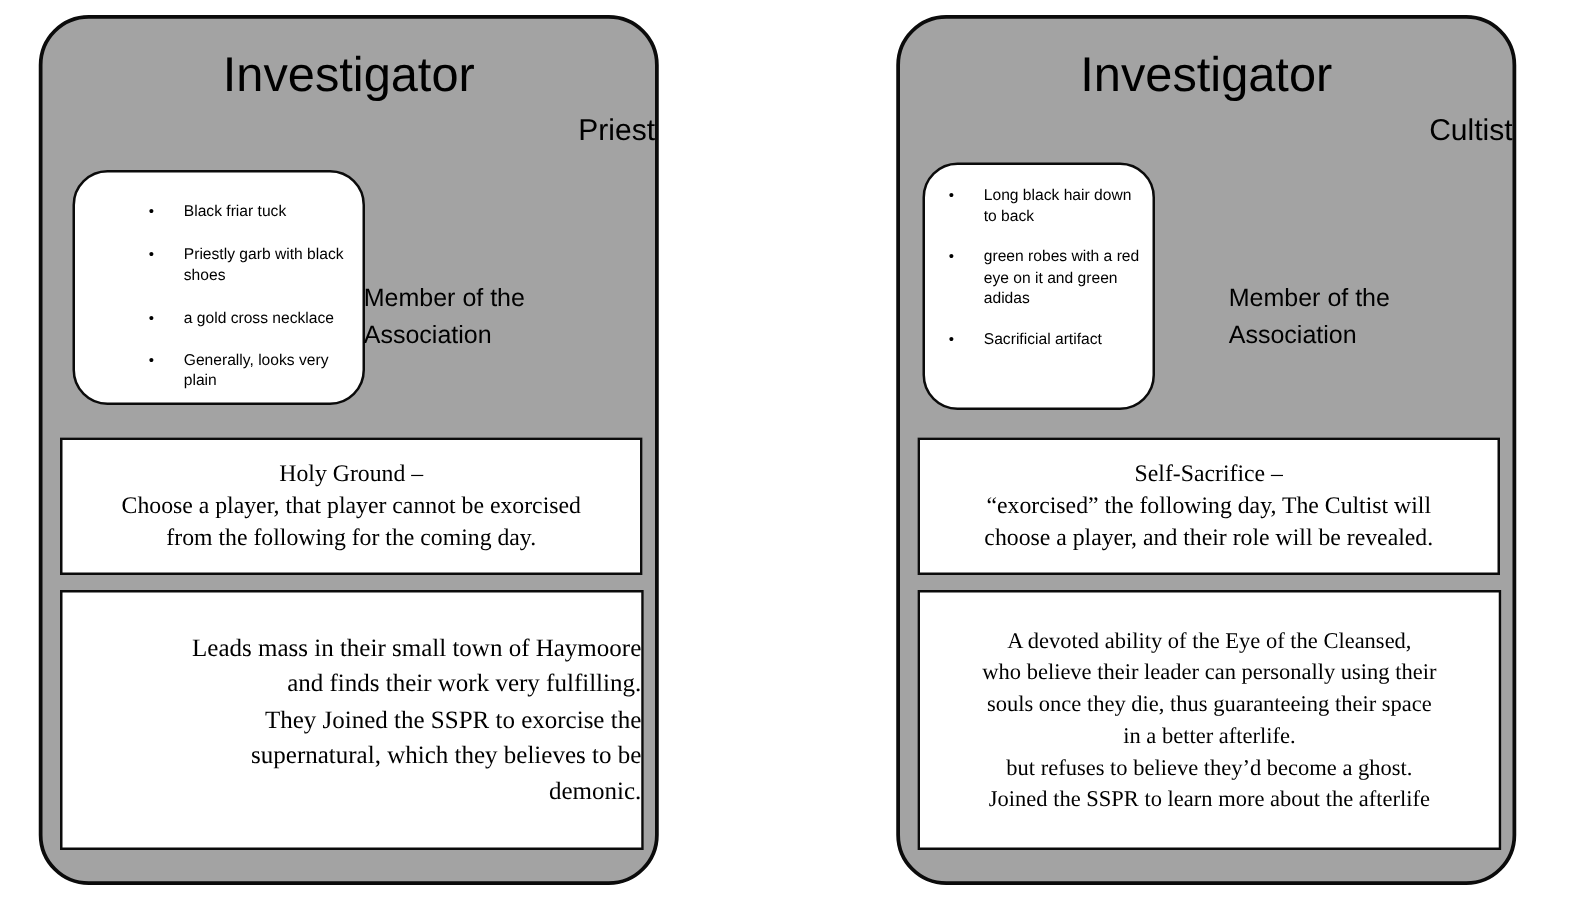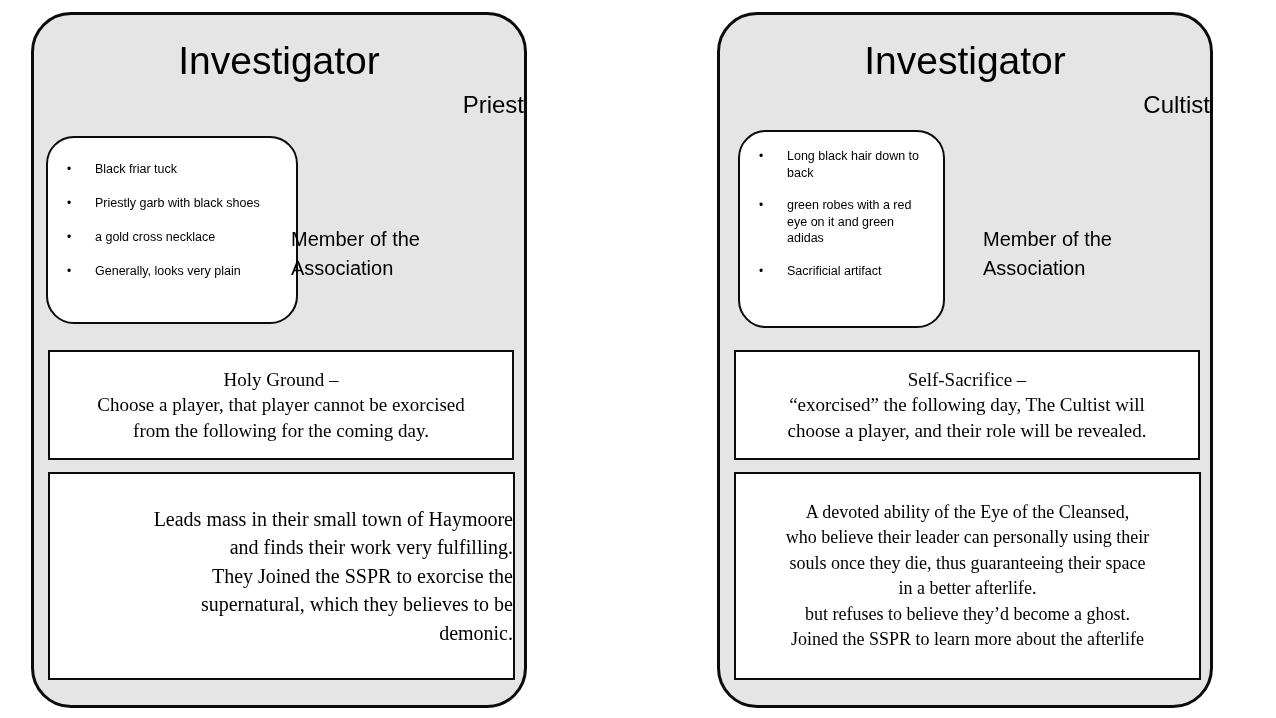--- a/index.html
+++ b/index.html
@@ -3,41 +3,41 @@
 <meta charset="utf-8">
 <style>
   html, body { margin:0; padding:0; }
   body {
     width:1276px; height:718px; background:#ffffff; color:#000000;
     font-family:"Liberation Sans", sans-serif;
     position:relative; overflow:hidden;
   }
   .card {
     position:absolute; top:12px; height:696px; width:496px;
-    background:#e5e5e5; border:3px solid #0b0b0b; border-radius:40px;
+    background:#a3a3a3; border:3px solid #0b0b0b; border-radius:40px;
     box-sizing:border-box;
   }
   #card-priest  { left:31px; }
   #card-cultist { left:717px; }
 
   .card-title {
     position:absolute; top:24px; left:0; right:0; margin:0;
     text-align:center; font-size:39px; font-weight:400; line-height:1.15;
   }
   .card-subtitle {
     position:absolute; top:76px; left:0; right:0; margin:0;
     text-align:right; font-size:24px; font-weight:400; line-height:1.2;
   }
 
   .appearance-box {
     position:absolute; border:2.5px solid #0b0b0b; border-radius:28px;
     box-sizing:border-box; background:#ffffff;
   }
-  #card-priest  .appearance-box { left:12px; top:121px; width:252px; height:188px; }
-  #card-cultist .appearance-box { left:18px; top:115px; width:207px; height:198px; }
+  #card-priest  .appearance-box { left:24px; top:121px; width:234px; height:188px;padding-left:40px; }
+  #card-cultist .appearance-box { left:18px; top:115px; width:186px; height:198px; }
 
   .appearance-list { list-style:none; margin:0; padding:23px 10px 0 16px; }
   #card-cultist .appearance-list { padding-top:16px; }
   .appearance-list li {
     position:relative; padding-left:31px;
     font-size:12.5px; line-height:16.5px; margin-bottom:17.5px;
   }
   #card-cultist .appearance-list li { margin-bottom:16px; }
   .appearance-list li::before {
     content:"\2022"; position:absolute; left:3px; top:0; font-size:12px;

